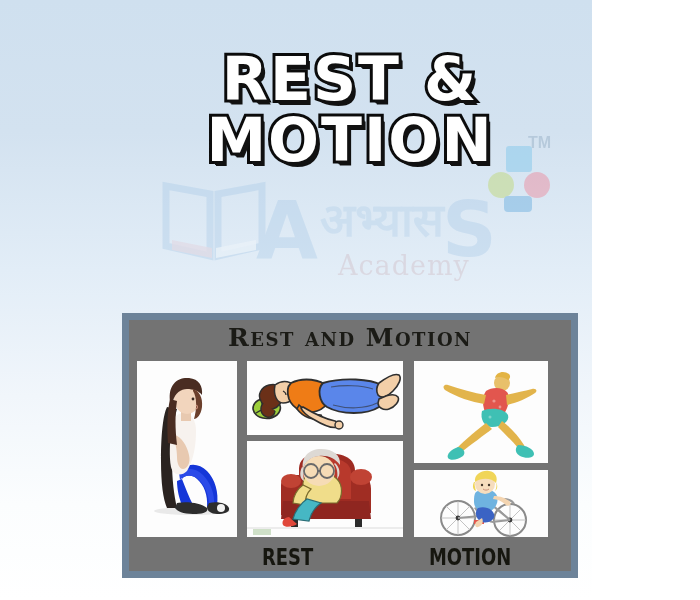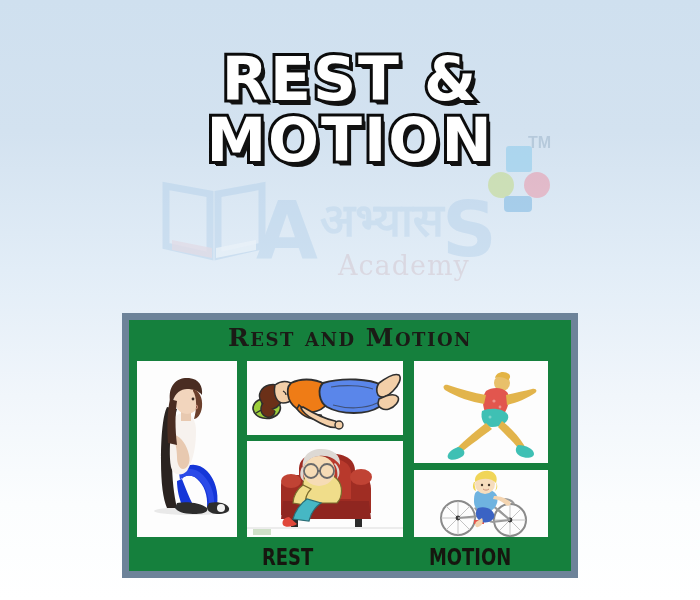--- a/index.html
+++ b/index.html
@@ -10,21 +10,21 @@
     width: 700px;
     height: 600px;
     overflow: hidden;
     font-family: "Liberation Sans", sans-serif;
     background: #ffffff;
   }
 
   
   #page {
     position: relative;
-    width: 700px;
+    width: 592px;
     height: 600px;
     background: linear-gradient(to bottom,
                 #cfe0ef 0%,
                 #d3e2f0 22%,
                 #e2edf7 45%,
                 #f1f6fb 66%,
                 #fbfdfe 84%,
                 #ffffff 100%);
     overflow: hidden;
   }
@@ -184,21 +184,21 @@
     height: 265px;
     background: #6d8399;
     box-sizing: border-box;
     padding: 7px;
     z-index: 5;
   }
   #poster-inner {
     position: relative;
     width: 100%;
     height: 100%;
-    background: #15803d;
+    background: #737373;
     box-sizing: border-box;
   }
   #poster-heading {
     position: absolute;
     left: 0;
     top: 3px;
     width: 100%;
     text-align: center;
     font-family: "DejaVu Serif", serif;
     font-weight: bold;

